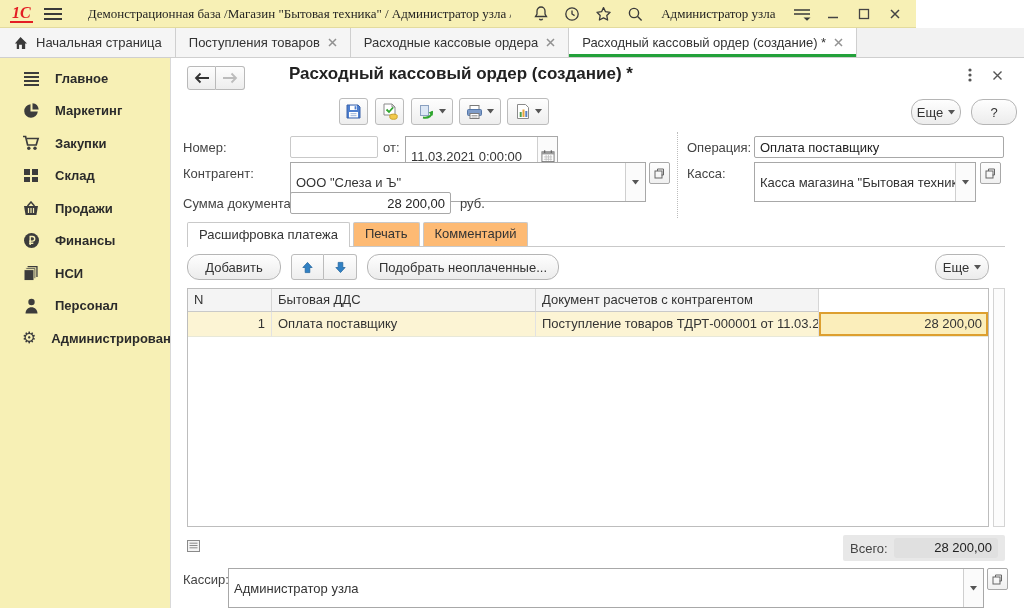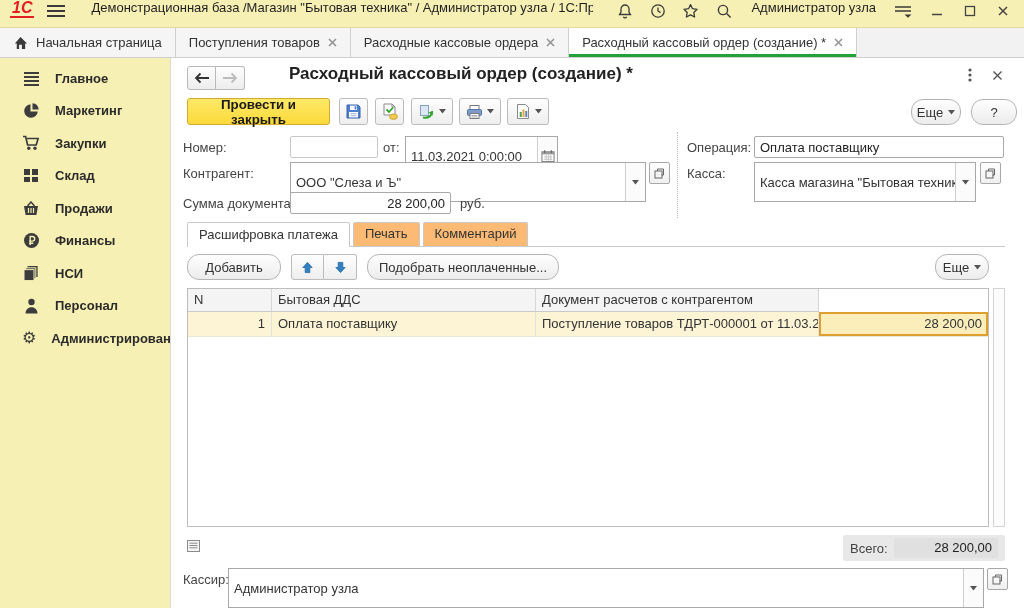--- a/index.html
+++ b/index.html
@@ -5,23 +5,23 @@
   * { box-sizing: border-box; margin: 0; padding: 0; }
   html,body { width:1024px; height:608px; }
   body {
     font-family: "Liberation Sans", "DejaVu Sans", sans-serif;
     font-size: 13px; color: #333; background:#fff; overflow:hidden; position:relative;
   }
   svg { display:block; }
 
   
   .titlebar {
-    position:absolute; left:0; top:0; width:1024px; height:28px;
+    position:absolute; left:0; top:0; width:916px; height:28px;
     background:#f7f0b5; border-bottom:1px solid #e3db9e;
-    display:flex; align-items:flex-start; padding:0 10px; gap:10px;
+    display:flex; align-items:center; padding:0 10px; gap:10px;font-family:Liberation Serif, serif;
   }
   .logo { color:#e31e24; font-weight:bold; font-style:italic; font-size:16px;
           border-bottom:2px solid #e31e24; line-height:15px; padding:0 2px 1px 2px; cursor:default;}
   .tb-title { flex:0 1 auto; color:#1f1f1f; margin-left:14px; white-space:nowrap; overflow:hidden; }
   .tb-spacer { flex:1; }
   .tb-ic { width:26px; height:22px; display:flex; align-items:center; justify-content:center; cursor:pointer; }
   .tb-user { margin:0 6px; color:#1f1f1f; white-space:nowrap; }
   .winbtn { width:26px; height:22px; display:flex; align-items:center; justify-content:center; cursor:pointer; }
 
   
@@ -313,23 +313,20 @@
         <circle cx="2" cy="7" r="1.6" fill="#555"></circle>
         <circle cx="2" cy="12" r="1.6" fill="#555"></circle>
       </svg>
   </span>
   <span class="flatbtn abs" style="left:817px; top:8px; width:18px; height:18px;">
     <svg width="11" height="11">
         <path d="M1.5 1.5l8 8M9.5 1.5l-8 8" stroke="#555" stroke-width="1.4"></path>
       </svg>
   </span>
 
-  <button class="btn-yellow abs" style="left:16px; top:40px; width:143px;">
-    <span>Провести и закрыть</span>
-  </button>
   <button class="ibtn abs" style="left:168px; top:40px; width:29px;">
     <svg width="17" height="17" viewBox="0 0 17 17">
         <path d="M2 2h11l2 2v11H2z" fill="#4d7fd0" stroke="#3a62a8"></path>
         <rect x="5" y="2.6" width="7" height="4.4" fill="#fff"></rect>
         <rect x="9.6" y="3.2" width="1.8" height="3.2" fill="#4d7fd0"></rect>
         <rect x="4" y="9" width="9" height="5.4" fill="#fff"></rect>
         <path d="M5.5 10.7h6M5.5 12.7h6" stroke="#9bb3d8"></path>
       </svg>
   </button>
   <button class="ibtn abs" style="left:204px; top:40px; width:29px;">

